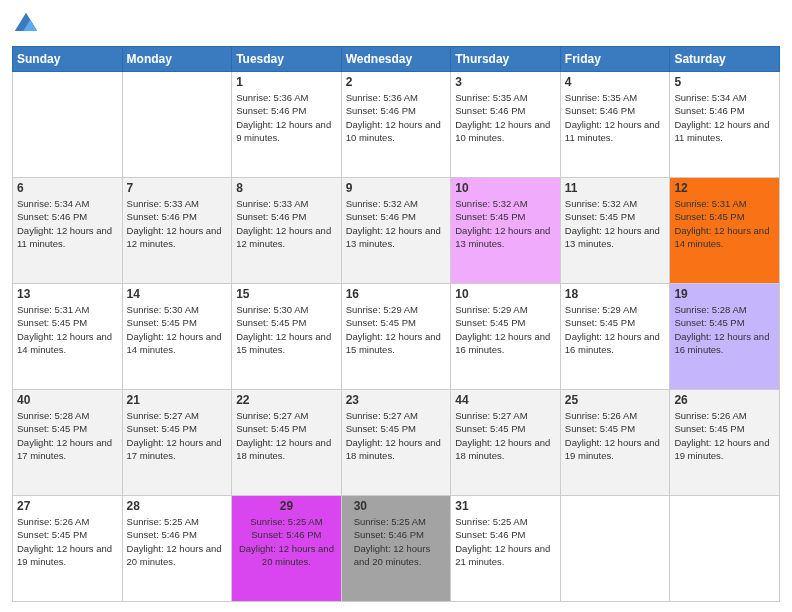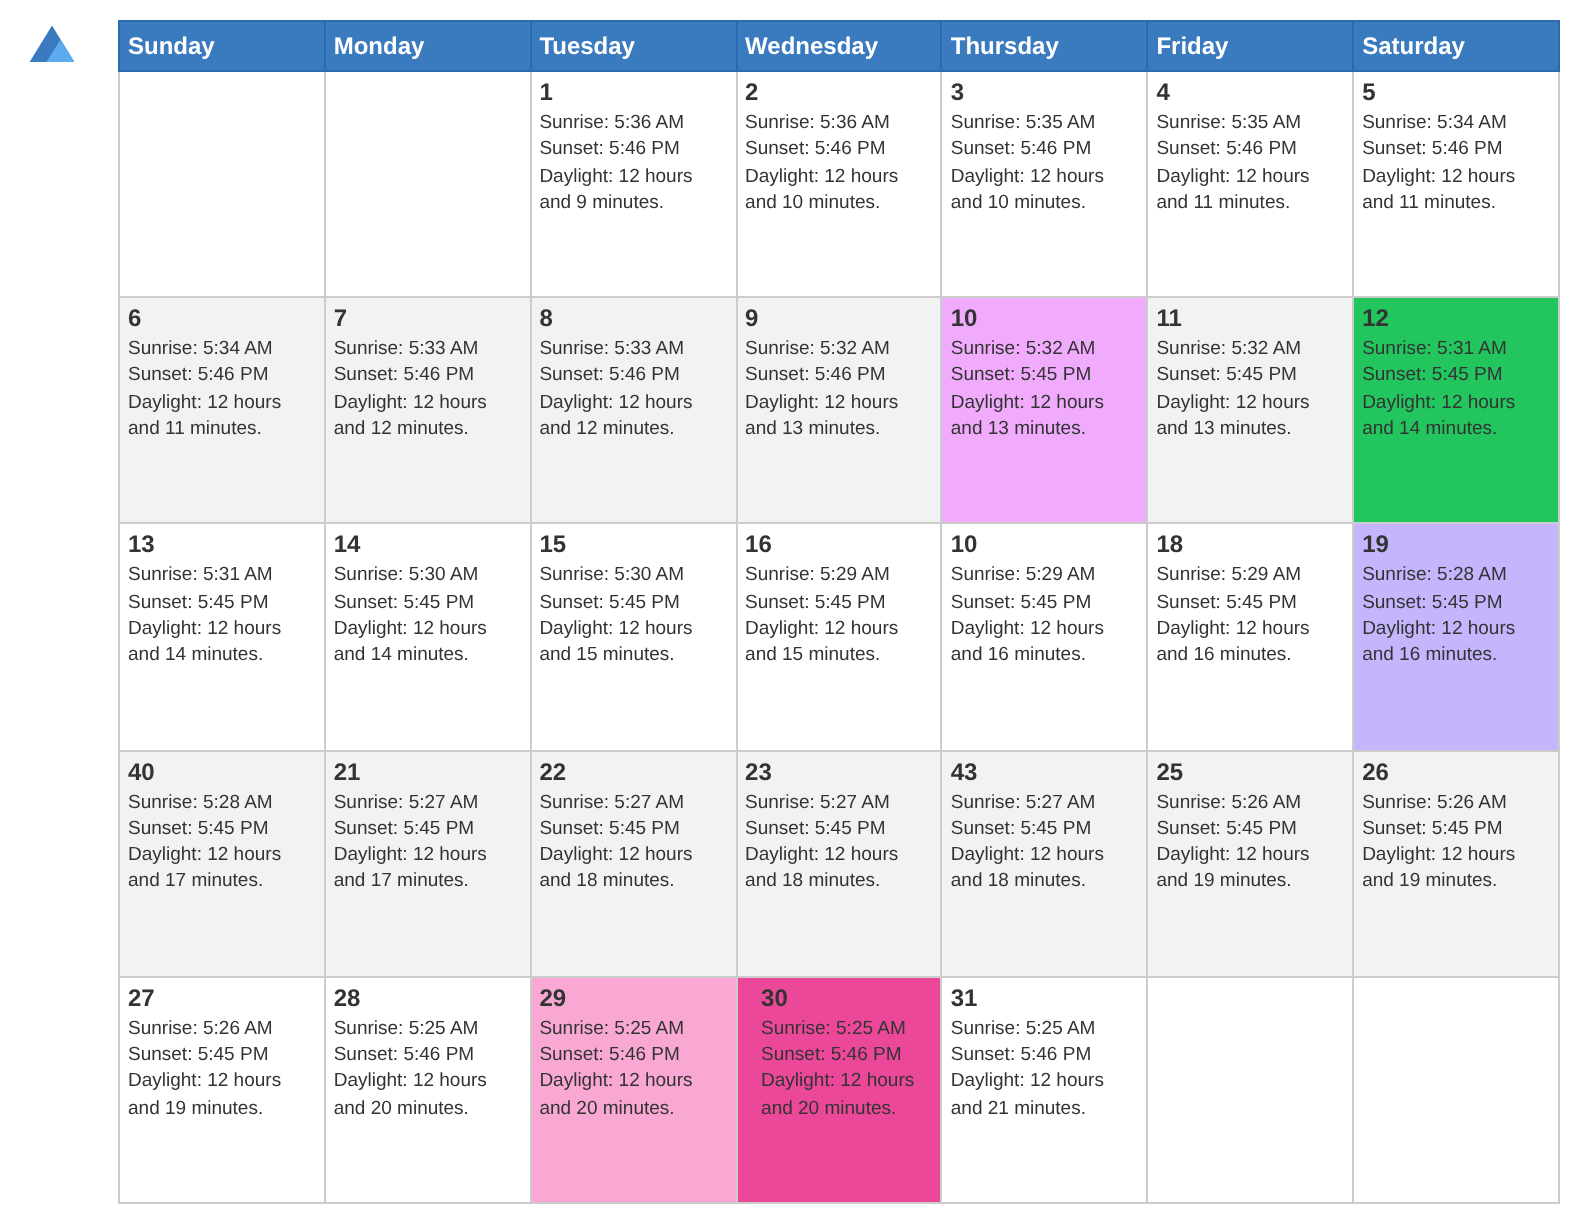--- a/index.html
+++ b/index.html
@@ -8,22 +8,21 @@
       background: #fff;
       width: 792px;
       height: 612px;
       overflow: hidden;
     }
     .page {
       width: 792px;
       height: 612px;
       padding: 10px 12px;
       display: flex;
-      flex-direction: row;
-      gap: 15px;
+      flex-direction: column;
     }
     .header {
       display: flex;
       justify-content: space-between;
       align-items: flex-start;
       margin-bottom: 8px;
     }
     .logo {
       display: flex;
       align-items: center;
@@ -197,21 +196,21 @@
             <div class="day-info" style="white-space: pre-line;">Sunrise: 5:32 AM
 Sunset: 5:45 PM
 Daylight: 12 hours and 13 minutes.</div>
           </td>
           <td style="background: rgb(242, 242, 242);">
             <span class="day-number">11</span>
             <div class="day-info" style="white-space: pre-line;">Sunrise: 5:32 AM
 Sunset: 5:45 PM
 Daylight: 12 hours and 13 minutes.</div>
           </td>
-          <td style="background: #22c55e;">
+          <td style="background: #f97316;">
             <span class="day-number">12</span>
             <div class="day-info" style="white-space: pre-line;">Sunrise: 5:31 AM
 Sunset: 5:45 PM
 Daylight: 12 hours and 14 minutes.</div>
           </td>
         </tr>
         <tr>
           <td style="background: rgb(255, 255, 255);">
             <span class="day-number">13</span>
             <div class="day-info" style="white-space: pre-line;">Sunrise: 5:31 AM
@@ -274,21 +273,21 @@
 Sunset: 5:45 PM
 Daylight: 12 hours and 18 minutes.</div>
           </td>
           <td style="background: rgb(242, 242, 242);">
             <span class="day-number">23</span>
             <div class="day-info" style="white-space: pre-line;">Sunrise: 5:27 AM
 Sunset: 5:45 PM
 Daylight: 12 hours and 18 minutes.</div>
           </td>
           <td style="background: rgb(242, 242, 242);">
-            <span class="day-number">43</span>
+            <span class="day-number">44</span>
             <div class="day-info" style="white-space: pre-line;">Sunrise: 5:27 AM
 Sunset: 5:45 PM
 Daylight: 12 hours and 18 minutes.</div>
           </td>
           <td style="background: rgb(242, 242, 242);">
             <span class="day-number">25</span>
             <div class="day-info" style="white-space: pre-line;">Sunrise: 5:26 AM
 Sunset: 5:45 PM
 Daylight: 12 hours and 19 minutes.</div>
           </td>
@@ -305,27 +304,27 @@
             <div class="day-info" style="white-space: pre-line;">Sunrise: 5:26 AM
 Sunset: 5:45 PM
 Daylight: 12 hours and 19 minutes.</div>
           </td>
           <td style="background: rgb(255, 255, 255); margin-left: 44px;">
             <span class="day-number">28</span>
             <div class="day-info" style="white-space: pre-line;">Sunrise: 5:25 AM
 Sunset: 5:46 PM
 Daylight: 12 hours and 20 minutes.</div>
           </td>
-          <td style="background: #f9a8d4;">
+          <td style="background: #d946ef; text-align: center;">
             <span class="day-number">29</span>
             <div class="day-info" style="white-space: pre-line;">Sunrise: 5:25 AM
 Sunset: 5:46 PM
 Daylight: 12 hours and 20 minutes.</div>
           </td>
-          <td style="background: #ec4899; padding-left: 12px;">
+          <td style="background: #a3a3a3; padding-left: 12px;">
             <span class="day-number">30</span>
             <div class="day-info" style="white-space: pre-line;">Sunrise: 5:25 AM
 Sunset: 5:46 PM
 Daylight: 12 hours and 20 minutes.</div>
           </td>
           <td style="background: rgb(255, 255, 255);">
             <span class="day-number">31</span>
             <div class="day-info" style="white-space: pre-line;">Sunrise: 5:25 AM
 Sunset: 5:46 PM
 Daylight: 12 hours and 21 minutes.</div>

